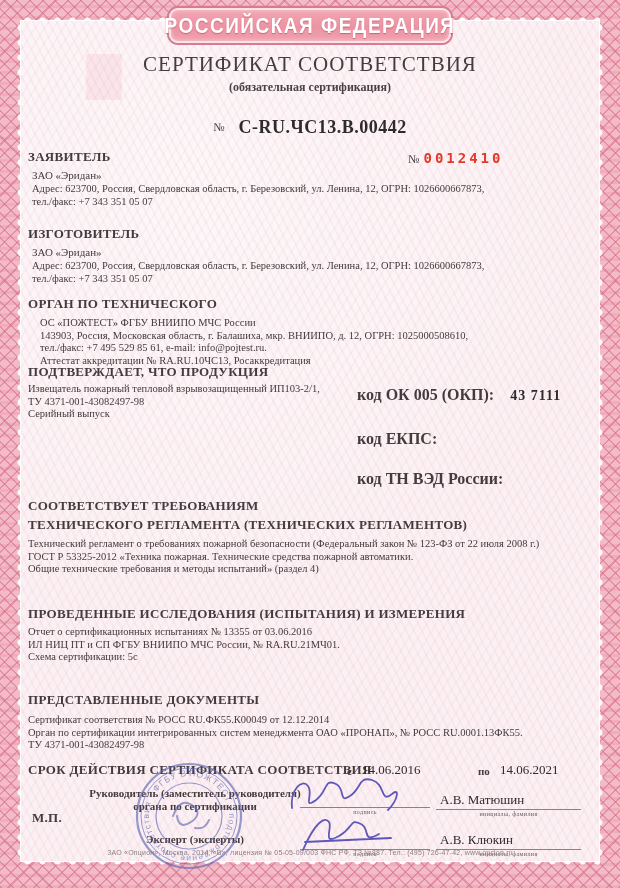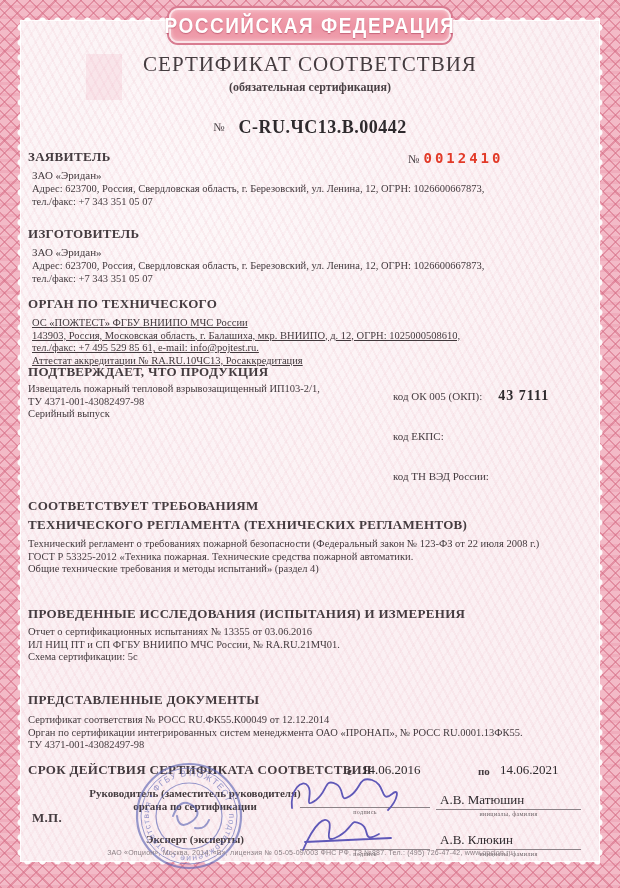--- a/index.html
+++ b/index.html
@@ -61,21 +61,21 @@
   .certno-row .nosign{font-size:12px; color:#4a4145; margin-right:10px; vertical-align:2px;}
   .certno-row .certno{font-size:18px; font-weight:bold; color:#2e2a2d; letter-spacing:.5px;}
 
   .h-sec{font-weight:bold; font-size:13px; color:#443b3f; letter-spacing:.3px;}
   .body-txt{font-size:10.5px; line-height:12.5px; color:#433a3e;}
   .body-name{font-size:11px; color:#433a3e;}
 
   .blankno{font-size:12px; color:#4a4145;}
   .blankno b{font-family:"DejaVu Sans Mono", monospace; font-weight:bold; font-size:14px; color:#e23a28; letter-spacing:3px; margin-left:4px;}
 
-  .code-label{font-weight:normal; font-size:11px; color:#443b3f;margin-left:36px;}
+  .code-label{font-weight:bold; font-size:16px; color:#443b3f;}
   .code-value{font-weight:bold; font-size:14px; color:#2e2a2d; margin-left:12px; letter-spacing:1px;}
 
   .small-label{font-size:6px; color:#6b6266; letter-spacing:.4px;}
   .sig-line{border-bottom:1px solid #8b8287; height:1px;}
   .role-txt{font-weight:bold; font-size:11px; color:#443b3f; text-align:center; line-height:13px;}
   .name-txt{font-size:13px; color:#2e2a2d;}
   .date-lbl{font-weight:bold; font-size:11px; color:#443b3f;}
   .date-val{font-size:13px; color:#2e2a2d;}
   .footer-txt{left:0; right:0; bottom:32px; text-align:center; font-family:"Liberation Sans", sans-serif; font-size:7px; color:#8a7f84; letter-spacing:.2px;}
 
@@ -115,21 +115,21 @@
   </div>
 
   <div class="abs h-sec" style="left:28px; top:226px;">ИЗГОТОВИТЕЛЬ</div>
   <div class="abs body-name" style="left:32px; top:246px;">ЗАО «Эридан»</div>
   <div class="abs body-txt" style="left:32px; top:260px; width:540px;">
     <div>Адрес: 623700, Россия, Свердловская область, г. Березовский, ул. Ленина, 12, ОГРН: 1026600667873,</div>
     <div>тел./факс: +7 343 351 05 07</div>
   </div>
 
   <div class="abs h-sec" style="left:28px; top:296px;">ОРГАН ПО ТЕХНИЧЕСКОГО</div>
-  <div class="abs body-txt" style="left:32px; top:317px; width:545px;text-decoration:underline;">
+  <div class="abs body-txt" style="left:40px; top:317px; width:545px;">
     <div>ОС «ПОЖТЕСТ» ФГБУ ВНИИПО МЧС России</div>
     <div>143903, Россия, Московская область, г. Балашиха, мкр. ВНИИПО, д. 12, ОГРН: 1025000508610,</div>
     <div>тел./факс: +7 495 529 85 61, e-mail: info@pojtest.ru.</div>
     <div>Аттестат аккредитации № RA.RU.10ЧС13, Росаккредитация</div>
   </div>
 
   <div class="abs h-sec" style="left:28px; top:364px;">ПОДТВЕРЖДАЕТ, ЧТО ПРОДУКЦИЯ</div>
   <div class="abs body-txt" style="left:28px; top:383px; width:320px;">
     <div>Извещатель пожарный тепловой взрывозащищенный ИП103-2/1,</div>
     <div>ТУ 4371-001-43082497-98</div>

